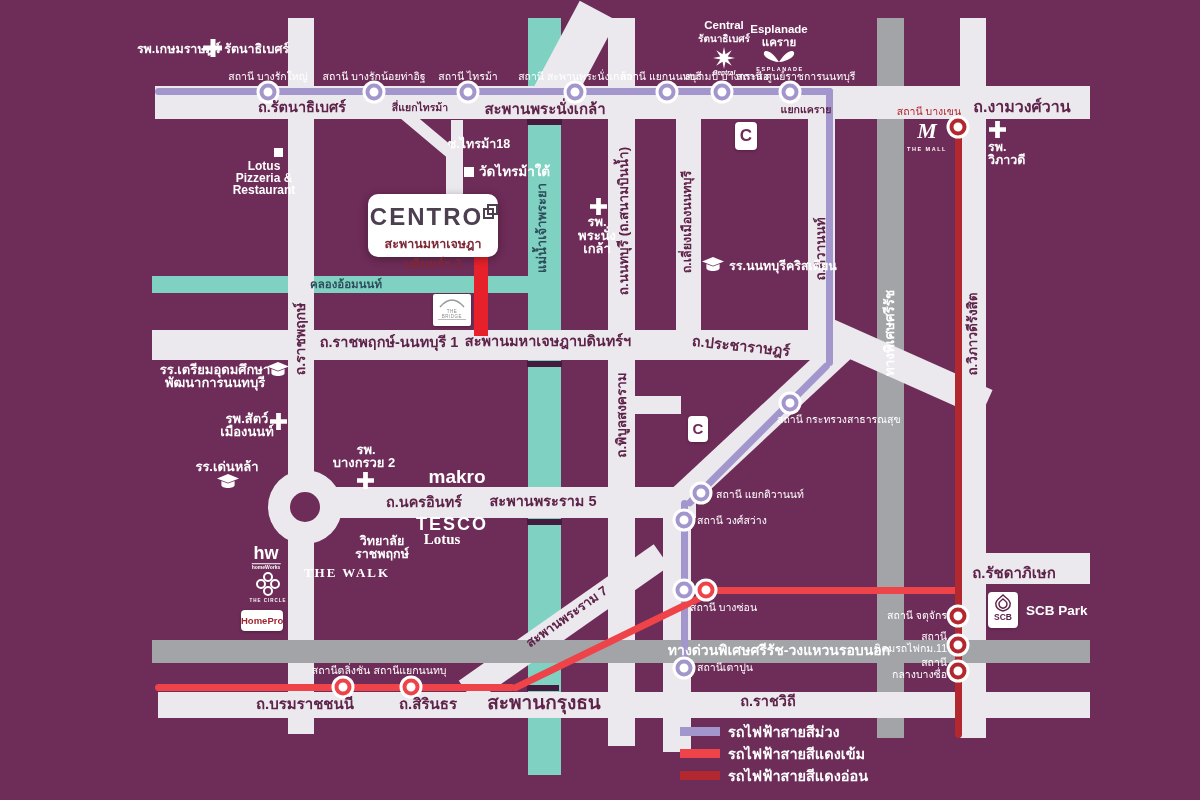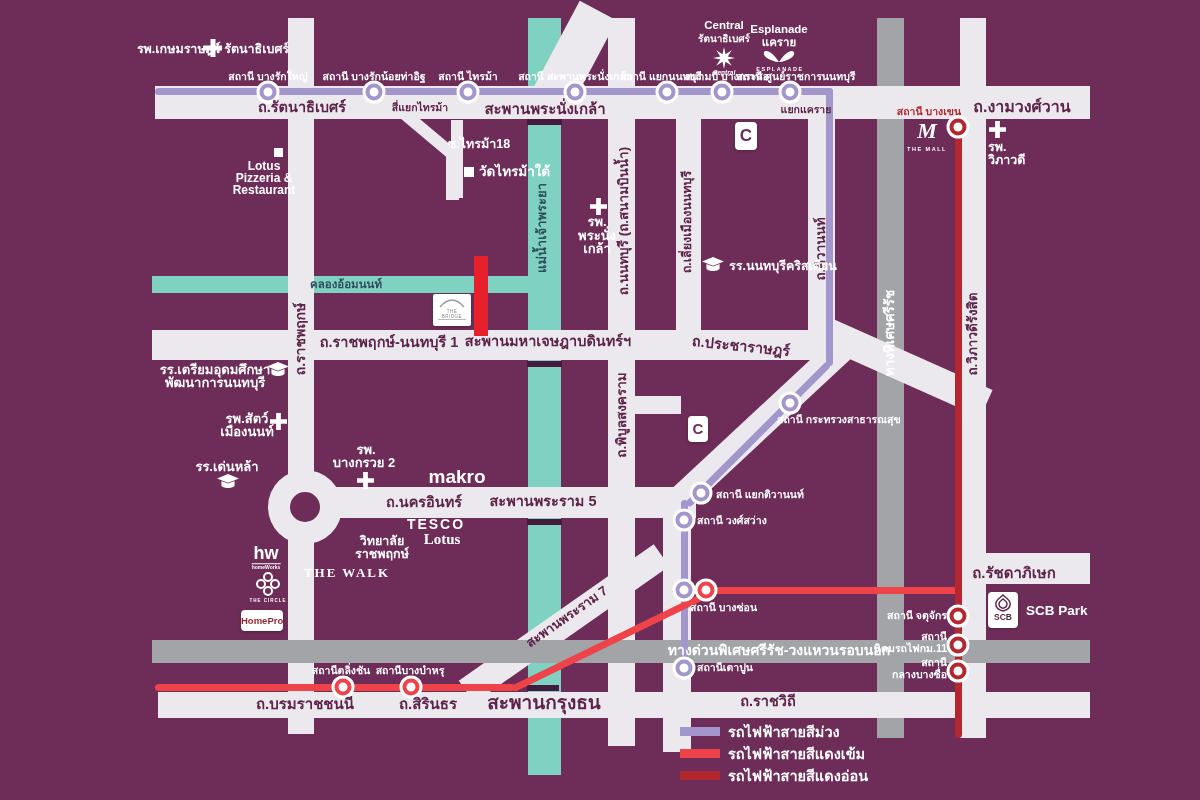--- a/index.html
+++ b/index.html
@@ -19,21 +19,21 @@
   .st.r{border:4px solid var(--red_line)}
   .st.d{border:4px solid var(--dark_red_line)}
   .t{font-weight:700;white-space:nowrap;color:var(--road_text);line-height:1.1}
   .w{color:#fff}
   .navy{color:var(--water_text)}
   .drt{color:var(--dark_red_line)}
   .tc{transform:translate(-50%,-50%)}
   .tl{transform:translateY(-50%)}
   .tr{transform:translate(-100%,-50%)}
   .tv{writing-mode:vertical-rl;transform:translate(-50%,-50%) rotate(180deg)}
-  .sm{font-size:10.5px;font-weight:700}
+  .sm{font-size:10.5px;font-weight:400}
   .round{border-radius:50%}
   .box{background:#fff;border-radius:4px;box-shadow:0 1px 3px rgba(0,0,0,.25)}
   .centro{background:#fff;border-radius:10px;box-shadow:0 2px 8px rgba(0,0,0,.35);text-align:center}
   .centro .brand{font-size:24px;letter-spacing:2px;font-weight:600;color:#4c4050;margin-top:9px}
   .logo-mark{position:relative;display:inline-block;width:13px;height:13px;vertical-align:8px}
   .logo-mark i{position:absolute;width:7px;height:7px;border:2px solid #4c4050}
   .logo-mark i:first-child{left:0;top:4px}
   .logo-mark i:last-child{left:4px;top:0}
   .centro .sub{font-size:12.5px;font-weight:700;color:#7e2837;margin-top:3px}
   .legend-label{font-size:14.5px;font-weight:700;color:#fff;white-space:nowrap}
@@ -112,21 +112,21 @@
   <div class="a t w sm tc" style="left:468px;top:77px">สถานี ไทรม้า</div>
   <div class="a t w sm tc" style="left:575px;top:77px">สถานี สะพานพระนั่งเกล้า</div>
   <div class="a t w sm tc" style="left:661px;top:77px">สถานี แยกนนทบุรี</div>
   <div class="a t w sm tc" style="left:727px;top:77px">สนามบี บางกระสอ</div>
   <div class="a t w sm tc" style="left:796px;top:77px">สถานี ศูนย์ราชการนนทบุรี</div>
   <div class="a t w sm tl" style="left:777px;top:420px">สถานี กระทรวงสาธารณสุข</div>
   <div class="a t w sm tl" style="left:716px;top:495px">สถานี แยกติวานนท์</div>
   <div class="a t w sm tl" style="left:697px;top:521px">สถานี วงศ์สว่าง</div>
   <div class="a t w sm tl" style="left:697px;top:668px">สถานีเตาปูน</div>
   <div class="a t w sm tl" style="left:690px;top:608px">สถานี บางซ่อน</div>
-  <div class="a t w sm tc" style="left:410px;top:671px">สถานีบางบำหรุ</div>
+  <div class="a t w sm tc" style="left:410px;top:671px">สถานีแยกนนทบุ</div>
   <div class="a t w sm tc" style="left:341px;top:671px">สถานีตลิ่งชัน</div>
   <div class="a t drt sm tc" style="left:929px;top:112px">สถานี บางเขน</div>
   <div class="a t w sm tr" style="left:947px;top:616px">สถานี จตุจักร</div>
   <div class="a t w sm tr" style="left:947px;top:637px">สถานี</div>
   <div class="a t w sm tr" style="left:947px;top:649px">นิคมรถไฟกม.11</div>
   <div class="a t w sm tr" style="left:947px;top:663px">สถานี</div>
   <div class="a t w sm tr" style="left:947px;top:675px">กลางบางซื่อ</div>
 
   <div class="a t tc" style="left:302px;top:108px;font-size:14.5px">ถ.รัตนาธิเบศร์</div>
   <div class="a t tc" style="left:420px;top:108px;font-size:10.5px">สี่แยกไทรม้า</div>
@@ -254,21 +254,21 @@
   <div class="a box" style="left:735px;top:122px;width:22px;height:28px;text-align:center">
     <span class="t" style="font-size:17px;line-height:28px;color:var(--bg)">C</span></div>
   <div class="a box" style="left:688px;top:416px;width:20px;height:26px;text-align:center">
     <span class="t" style="font-size:15px;line-height:26px;color:var(--bg)">C</span></div>
 
   <div class="a t w tc" style="left:927px;top:131px;font-size:22px;font-style:italic;font-family:'Liberation Serif','DejaVu Serif',serif">M</div>
   <div class="a t w tc" style="left:927px;top:149px;font-size:5.5px;letter-spacing:1.5px">THE MALL</div>
 
   <div class="a t w tc" style="left:457px;top:477px;font-size:19px">makro</div>
 
-  <div class="a t w tc" style="left:436px;top:525px;font-size:14px;letter-spacing:2px">TESCO</div>
+  <div class="a t w tc" style="left:452px;top:525px;font-size:18px;letter-spacing:2px">TESCO</div>
   <div class="a t w tc" style="left:442px;top:539px;font-size:15px;font-family:'Liberation Serif','DejaVu Serif',serif">Lotus</div>
 
   <div class="a t w tc" style="left:347px;top:573px;font-size:13px;letter-spacing:2px;font-family:'Liberation Serif','DejaVu Serif',serif">THE WALK</div>
 
   <div class="a t w tc" style="left:266px;top:554px;font-size:18px">hw</div>
   <div class="a t w tc" style="left:266px;top:567px;font-size:5px;border-top:1px solid #fff;padding-top:1px">homeWorks</div>
 
   <div class="a" style="left:255px;top:571px">
     <svg width="26" height="26" viewBox="0 0 26 26" fill="none" stroke="#fff" stroke-width="2">
         <circle cx="13" cy="6" r="4"></circle>
@@ -291,20 +291,24 @@
     </div>
   <div class="a t w tl" style="left:1026px;top:611px;font-size:13.5px">SCB Park</div>
 
   <div class="a box" style="left:433px;top:294px;width:38px;height:32px;text-align:center;border-radius:2px">
     <svg width="26" height="10" viewBox="0 0 26 10" style="margin:4px auto 0">
         <path d="M1 9 Q13 -5 25 9" stroke="#9a9a9a" stroke-width="1.5" fill="none"></path>
       </svg>
     <span style="font-size:4.5px;letter-spacing:.5px;color:#8a8a8a;display:block;border-bottom:1px solid #bbb;margin:1px 5px 0">THE BRIDGE</span>
     </div>
 
+  <div class="a centro" style="left:368px;top:194px;width:130px;height:63px">
+    <div class="brand"><span>CENTRO</span><span class="logo-mark"><i></i><i></i></span></div>
+    <div class="sub">สะพานมหาเจษฎาบดินทร์ฯ 3</div>
+  </div>
 
   <div class="a" style="left: 680px; top: 727px; width: 40px; height: 9px; background: rgb(163, 150, 205);"></div>
   <div class="a legend-label tl" style="left:728px;top:731px">รถไฟฟ้าสายสีม่วง</div>
   <div class="a" style="left: 680px; top: 749px; width: 40px; height: 9px; background: rgb(238, 67, 72);"></div>
   <div class="a legend-label tl" style="left:728px;top:753px">รถไฟฟ้าสายสีแดงเข้ม</div>
   <div class="a" style="left: 680px; top: 771px; width: 40px; height: 9px; background: rgb(179, 40, 46);"></div>
   <div class="a legend-label tl" style="left:728px;top:775px">รถไฟฟ้าสายสีแดงอ่อน</div>
 
 </div>
 

